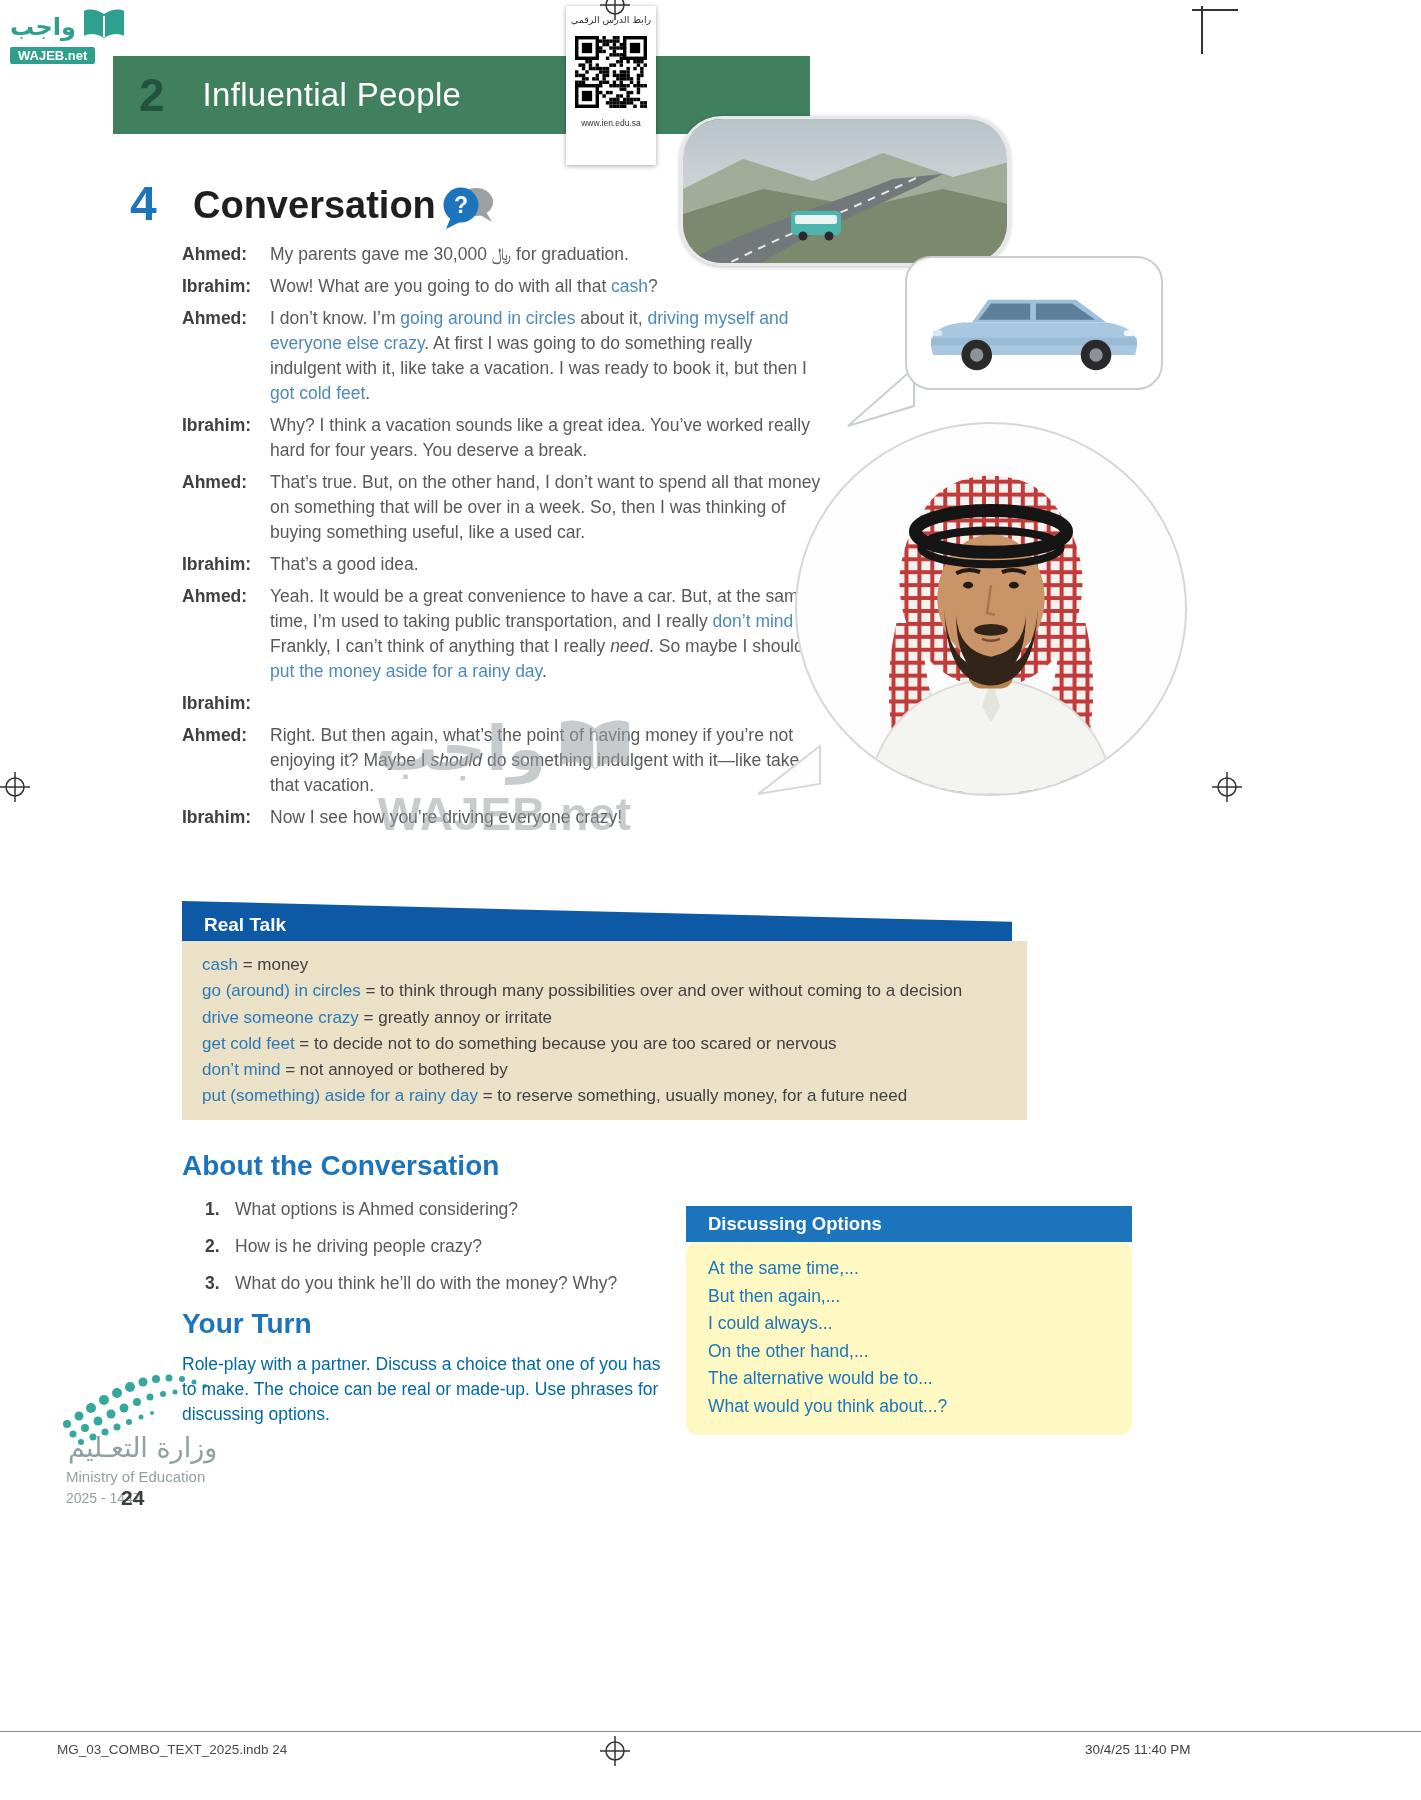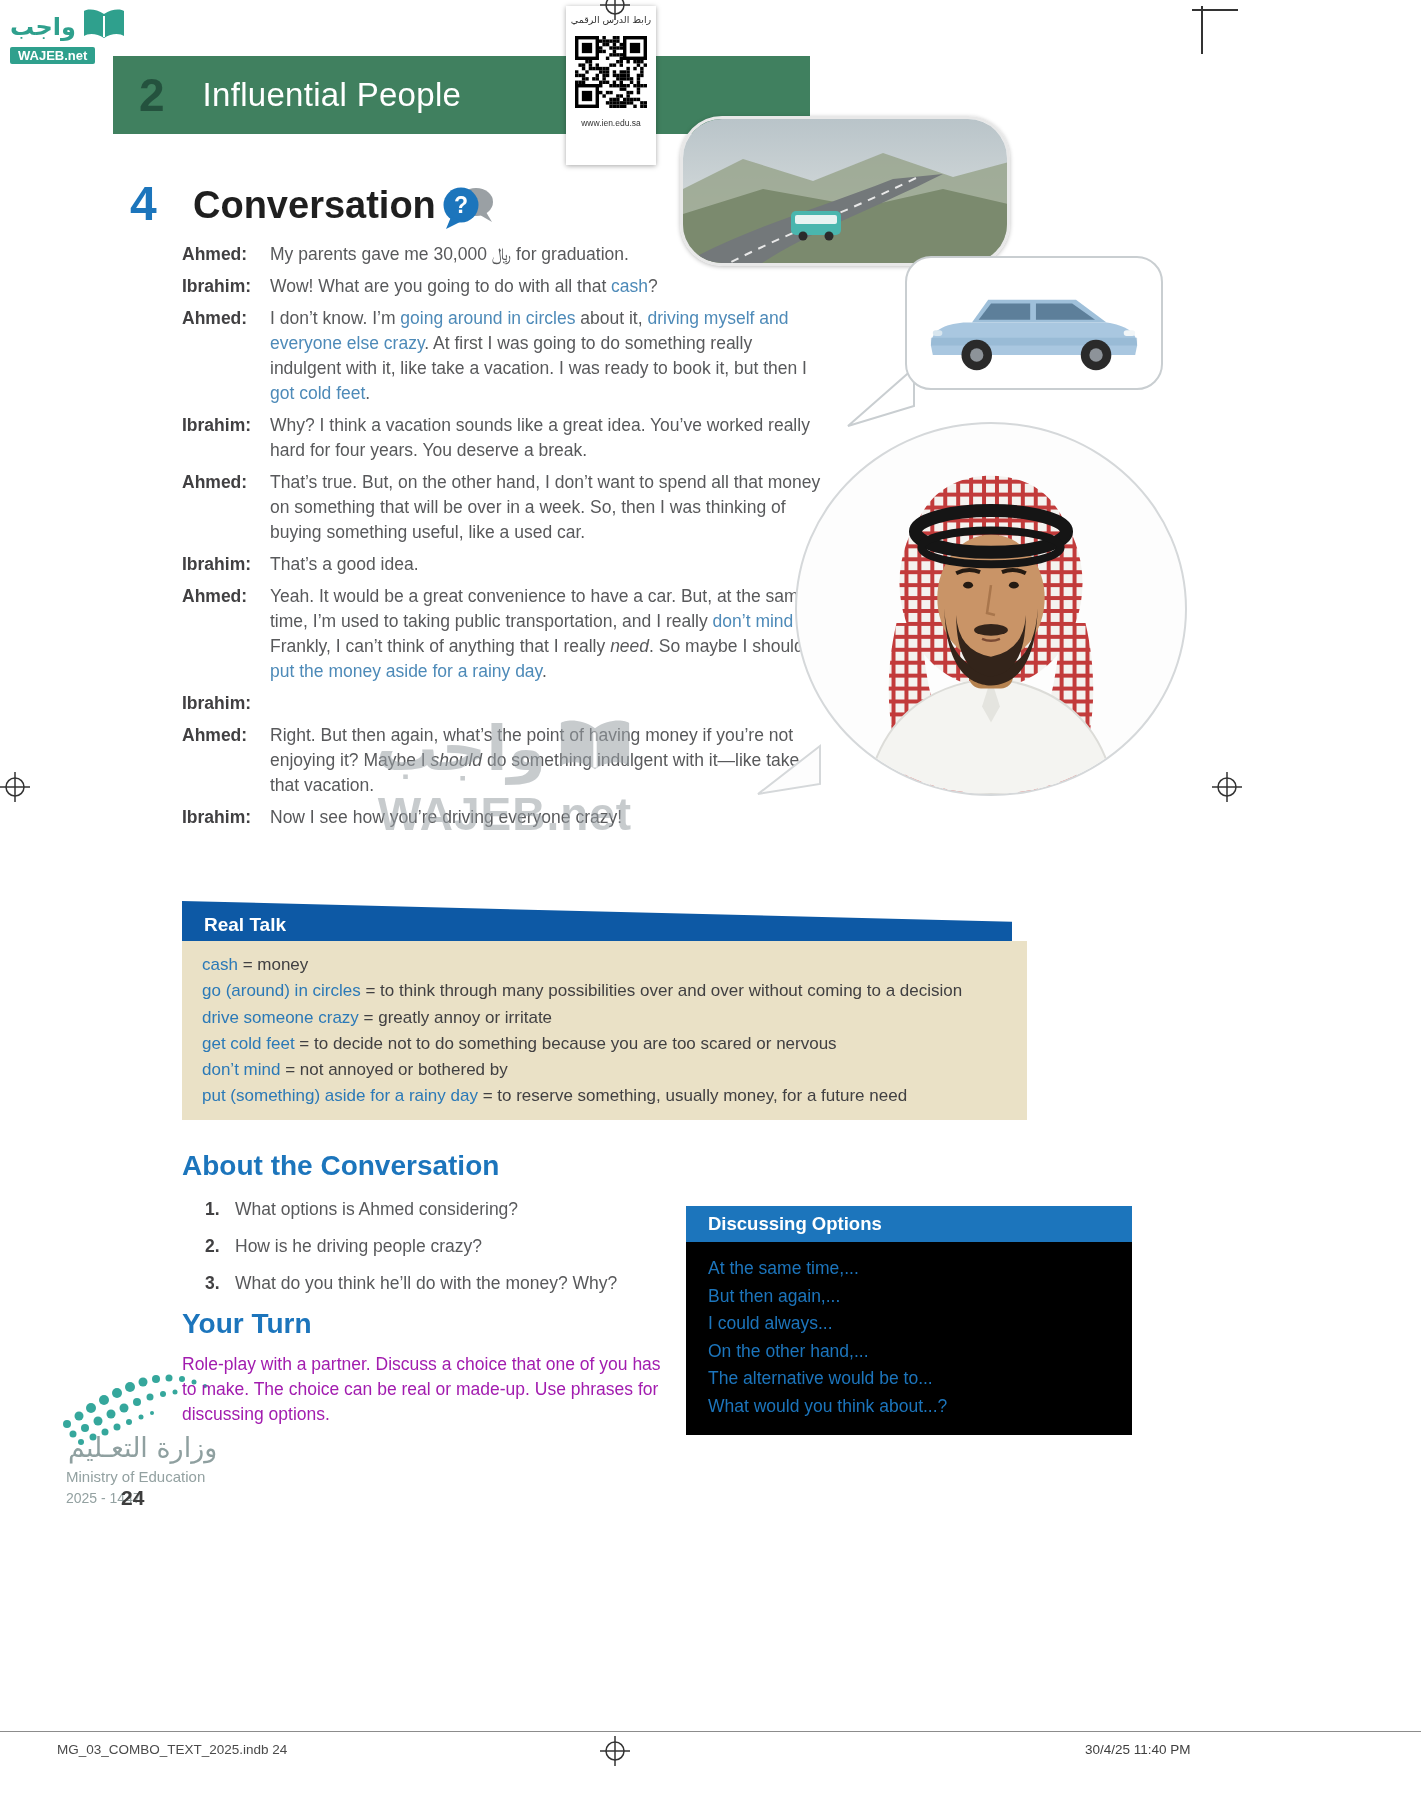--- a/index.html
+++ b/index.html
@@ -57,26 +57,26 @@
 
   
   .about-title { position:absolute; left:182px; top:1150px; font-size:28px; font-weight:800; color:#1c75bc; }
   .questions { position:absolute; left:205px; top:1197px; width:470px; }
   .q-row { display:grid; grid-template-columns:30px 1fr; margin-bottom:12px; font-size:17.5px; line-height:25px; color:#58595b; }
   .q-num { font-weight:bold; color:#414042; }
 
   
   .disc { position:absolute; left:686px; top:1206px; width:446px; z-index:2; }
   .disc-header { height:36px; background:#1c75bc; color:#fff; font-weight:bold; font-size:18.5px; line-height:36px; padding-left:22px; }
-  .disc-body { background:#000000; padding:13px 10px 15px 22px; }
+  .disc-body { background:#fef9c3; padding:13px 10px 15px 22px;border-radius:12px; }
   .disc-row { color:#1c75bc; font-size:17.5px; line-height:27.5px; }
 
   
   .yt-title { position:absolute; left:182px; top:1308px; font-size:28px; font-weight:800; color:#1c75bc; }
-  .yt-text { position:absolute; left:182px; top:1352px; width:487px; font-size:17.5px; line-height:25px; color:#a21caf; z-index:2; }
+  .yt-text { position:absolute; left:182px; top:1352px; width:487px; font-size:17.5px; line-height:25px; color:#0369a1; z-index:2; }
 
   
   .moe { position:absolute; left:55px; top:1366px; width:240px; z-index:1; }
   .moe-ar { position:absolute; left:68px; top:1432px; font-size:27px; color:#8fa0a0; }
   .moe-en { position:absolute; left:66px; top:1468px; font-size:15px; color:#93a1a1; }
   .moe-yr { position:absolute; left:66px; top:1490px; font-size:14px; color:#93a1a1; }
   .page-num { position:absolute; left:121px; top:1486px; font-size:21px; font-weight:bold; color:#3d3d3d; z-index:3;text-align:right; }
 
   
   .footer-line { position:absolute; left:0; top:1731px; width:1421px; border-top:1px solid #8c8c8c; }

